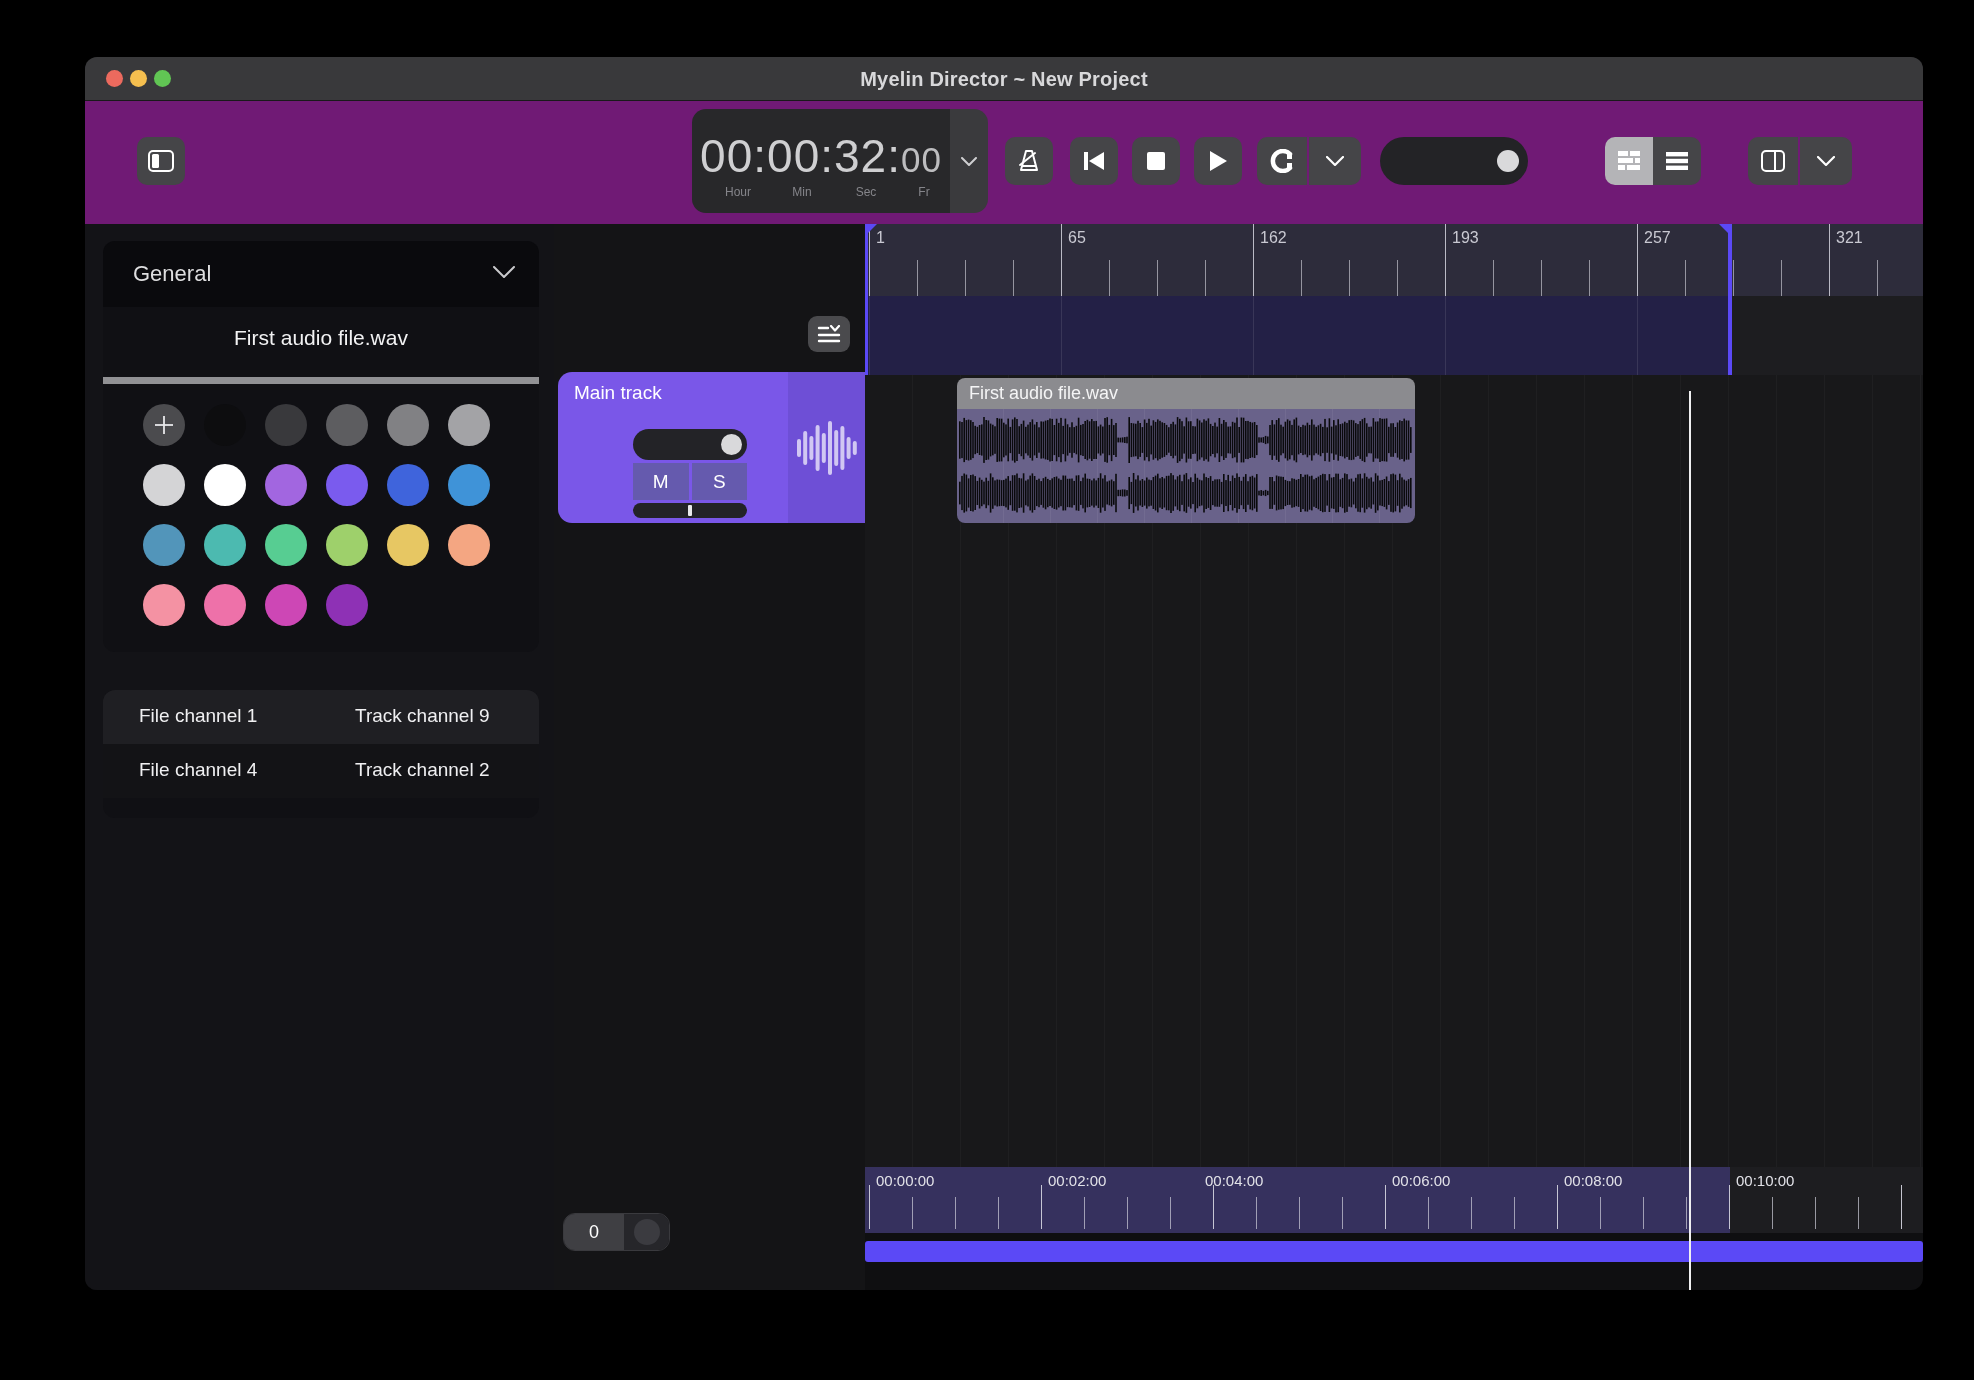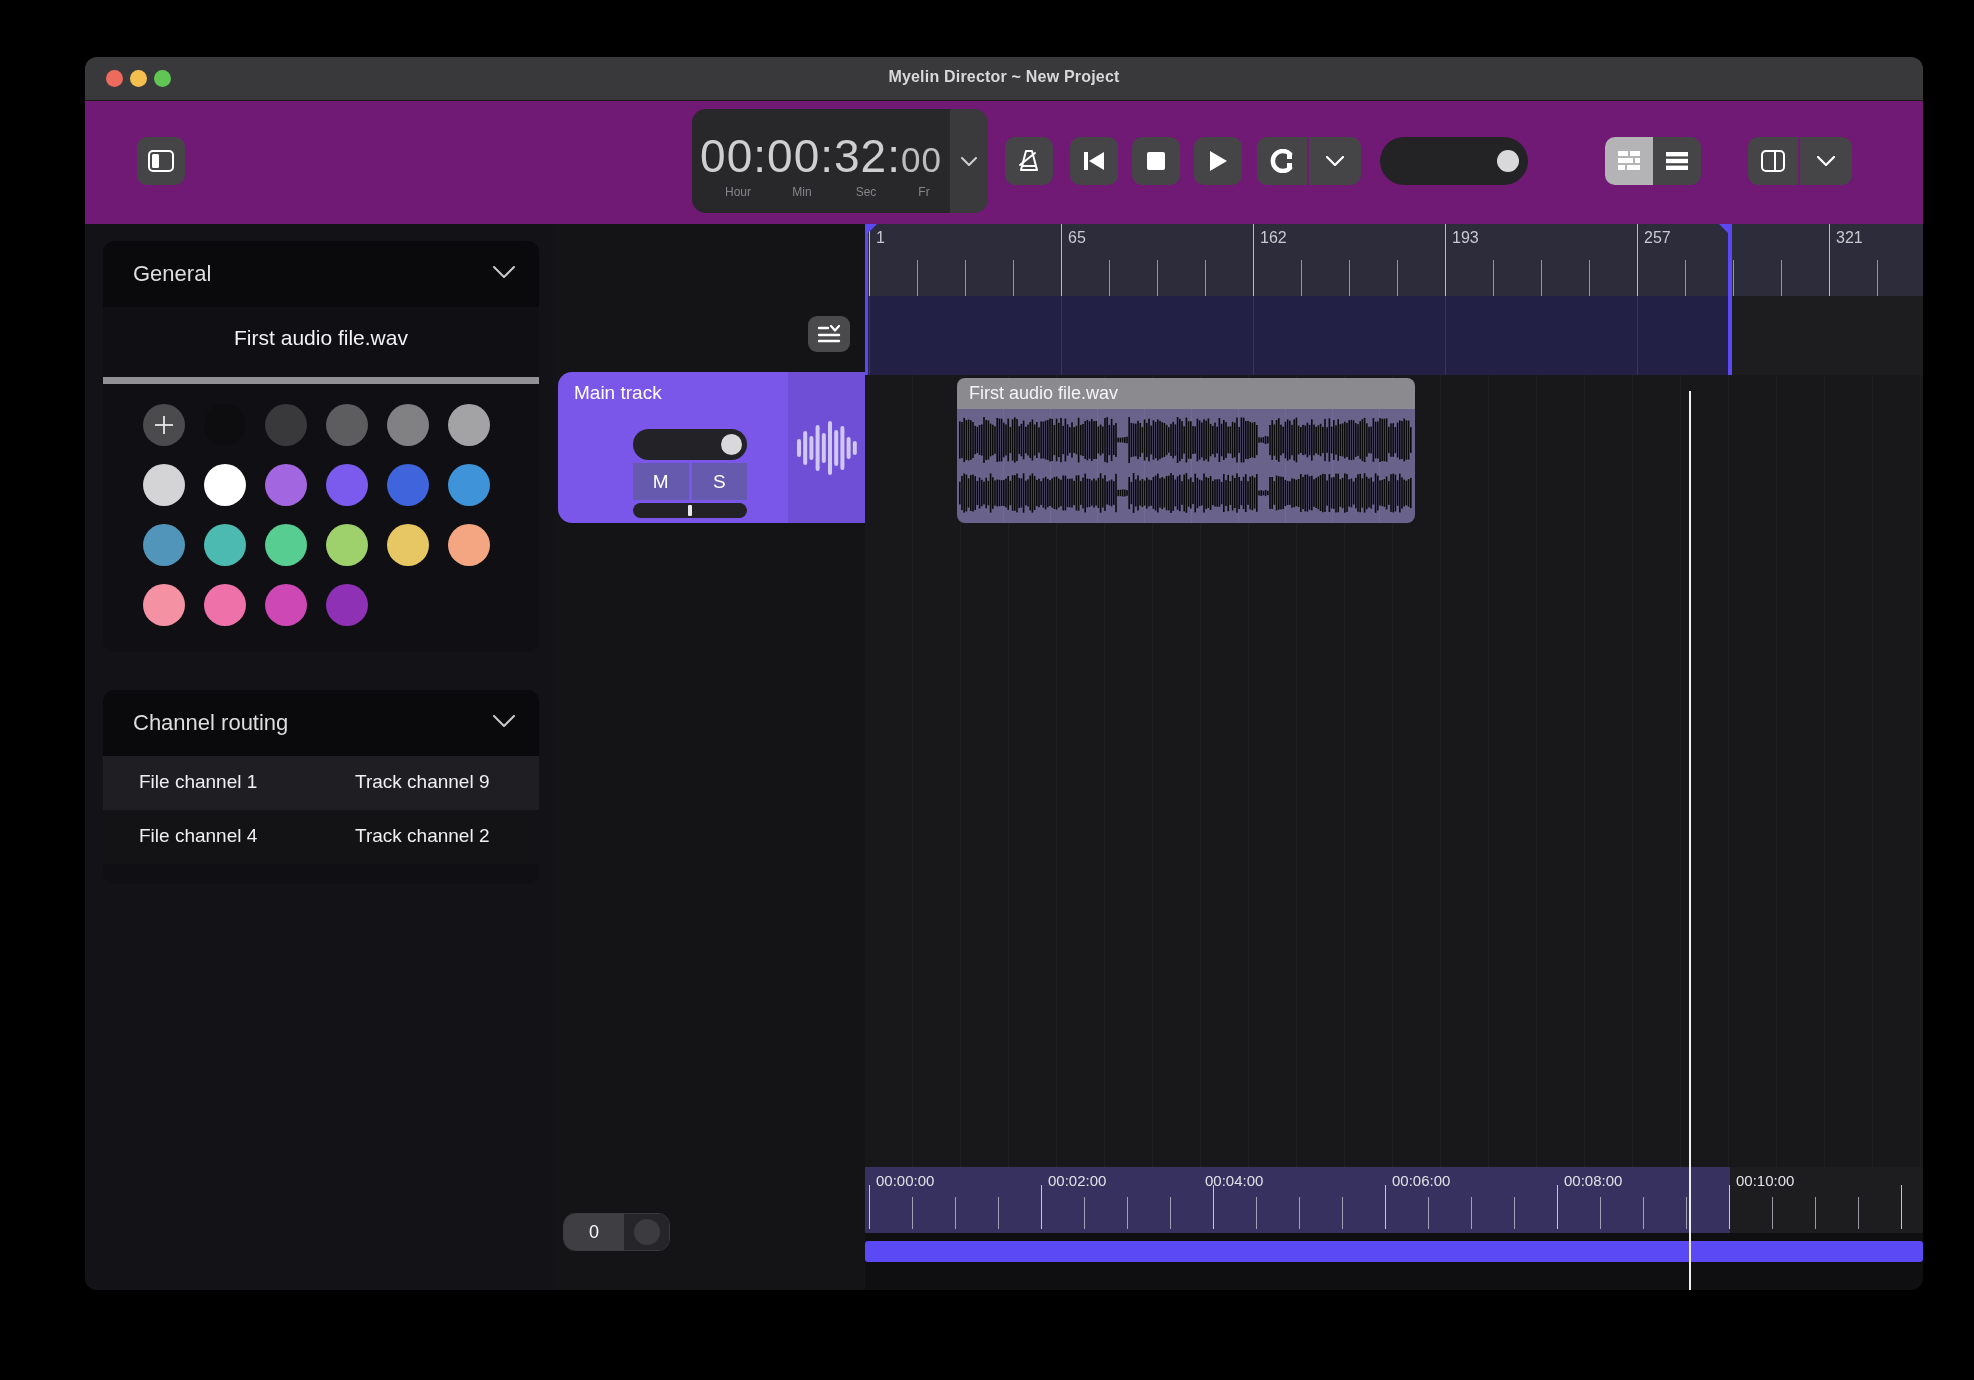--- a/index.html
+++ b/index.html
@@ -16,21 +16,21 @@
   *{margin:0;padding:0;box-sizing:border-box;}
   html,body{background:#000;width:1974px;height:1380px;overflow:hidden;
     font-family:"Liberation Sans", sans-serif;-webkit-font-smoothing:antialiased;}
   .canvas{position:relative;width:1974px;height:1380px;background:#000;}
   .window{position:absolute;left:85px;top:57px;width:1838px;height:1233px;
     background:#0f0f11;border-radius:12px;overflow:hidden;box-shadow:0 20px 60px rgba(0,0,0,.8);}
   
   .titlebar{position:absolute;left:0;top:0;width:100%;height:44px;background:#39393b;
     border-bottom:1px solid rgba(0,0,0,.55);}
   .tl-dot{position:absolute;top:13px;width:17px;height:17px;border-radius:50%;}
-  .win-title{position:absolute;width:100%;text-align:center;top:11px;font-size:16px;
+  .win-title{position:absolute;width:100%;text-align:center;top:11px;font-size:20px;
     font-weight:bold;color:#d8d8da;letter-spacing:.2px;}
   
   .toolbar{position:absolute;left:0;top:44px;width:100%;height:123px;background:#701a75;}
   .btn{position:absolute;background:var(--btn-bg);border-radius:10px;
     display:flex;align-items:center;justify-content:center;}
   .seg{position:absolute;background:var(--btn-bg);display:flex;align-items:center;justify-content:center;}
   .time-display{position:absolute;left:607px;top:8px;width:296px;height:104px;}
   .time-main{position:absolute;left:0;top:0;width:258px;height:104px;background:#28282a;
     border-radius:14px 0 0 14px;}
   .time-chevron{position:absolute;left:258px;top:0;width:38px;height:104px;background:#3a3a3d;
@@ -292,28 +292,20 @@
             <div class="palette-row">
               <div class="swatch" style="background: rgb(244, 146, 163);"></div>
               <div class="swatch" style="background: rgb(238, 113, 169);"></div>
               <div class="swatch" style="background: rgb(205, 71, 181);"></div>
               <div class="swatch" style="background: rgb(142, 49, 181);"></div>
             </div>
           </div>
       </div>
 
       <div class="card" style="top:466px;">
-        <div class="card-header">
-          <span class="hd-title">Channel routing</span>
-          <span class="hd-chev">
-            <svg width="22" height="12" viewBox="0 0 22 12">
-                <polyline points="1,1 11,11 21,1" fill="none" stroke="#c9c9cc" stroke-width="2" stroke-linecap="round" stroke-linejoin="round"></polyline>
-              </svg>
-          </span>
-        </div>
         <div class="routing-row alt1">
           <span class="from">File channel 1</span>
           <span class="to">Track channel 9</span>
         </div>
         <div class="routing-row alt2">
           <span class="from">File channel 4</span>
           <span class="to">Track channel 2</span>
         </div>
         <div style="height:20px;"></div>
       </div>

